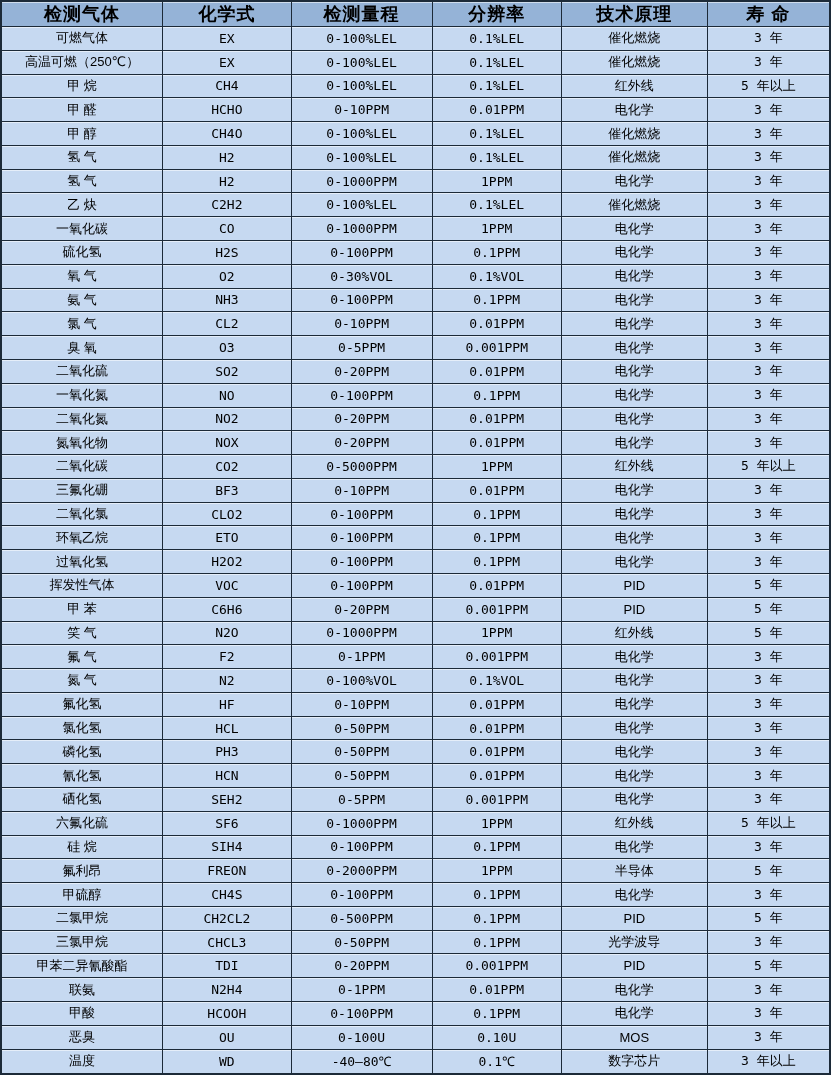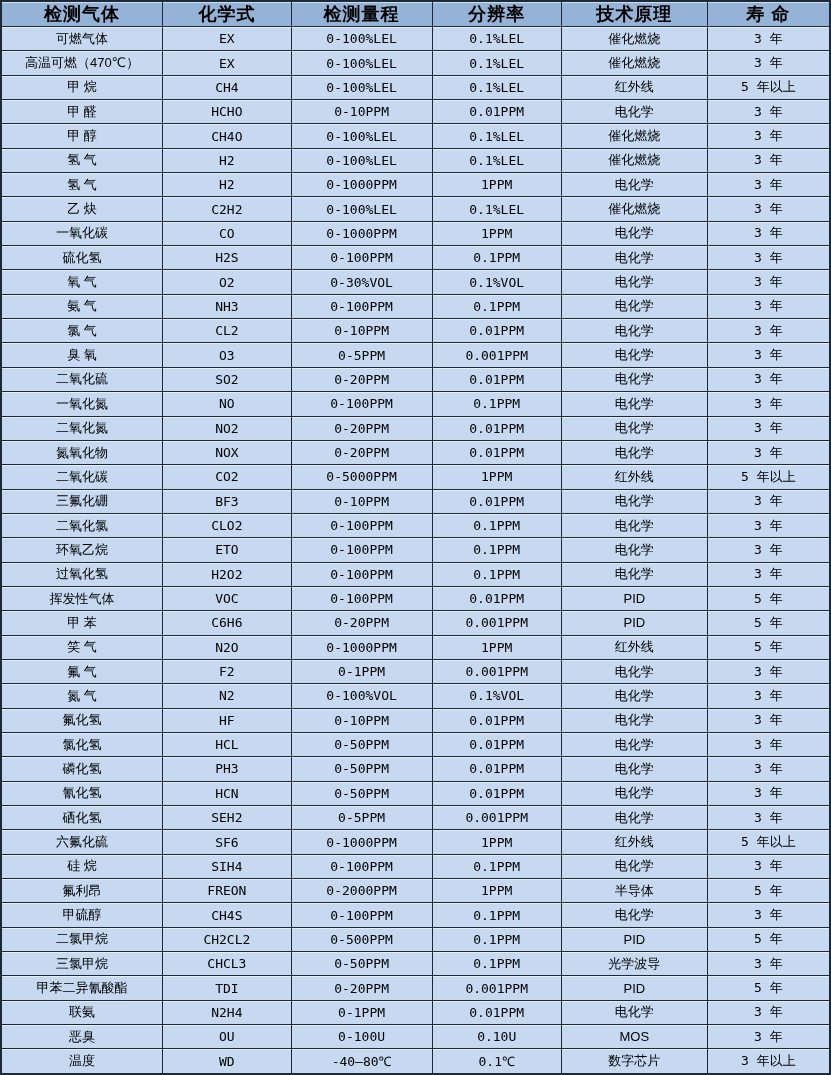--- a/index.html
+++ b/index.html
@@ -71,21 +71,21 @@
   <tbody>
       <tr>
         <td class="cell-gas">可燃气体</td>
         <td class="cell-formula">EX</td>
         <td class="cell-range">0-100%LEL</td>
         <td class="cell-resolution">0.1%LEL</td>
         <td class="cell-principle">催化燃烧</td>
         <td class="cell-lifespan">3 年</td>
       </tr>
       <tr>
-        <td class="cell-gas">高温可燃（470℃）</td>
+        <td class="cell-gas">高温可燃（250℃）</td>
         <td class="cell-formula">EX</td>
         <td class="cell-range">0-100%LEL</td>
         <td class="cell-resolution">0.1%LEL</td>
         <td class="cell-principle">催化燃烧</td>
         <td class="cell-lifespan">3 年</td>
       </tr>
       <tr>
         <td class="cell-gas">甲 烷</td>
         <td class="cell-formula">CH4</td>
         <td class="cell-range">0-100%LEL</td>
@@ -387,20 +387,28 @@
         <td class="cell-range">0-20PPM</td>
         <td class="cell-resolution">0.001PPM</td>
         <td class="cell-principle">PID</td>
         <td class="cell-lifespan">5 年</td>
       </tr>
       <tr>
         <td class="cell-gas">联氨</td>
         <td class="cell-formula">N2H4</td>
         <td class="cell-range">0-1PPM</td>
         <td class="cell-resolution">0.01PPM</td>
+        <td class="cell-principle">电化学</td>
+        <td class="cell-lifespan">3 年</td>
+      </tr>
+      <tr>
+        <td class="cell-gas">甲酸</td>
+        <td class="cell-formula">HCOOH</td>
+        <td class="cell-range">0-100PPM</td>
+        <td class="cell-resolution">0.1PPM</td>
         <td class="cell-principle">电化学</td>
         <td class="cell-lifespan">3 年</td>
       </tr>
       <tr>
         <td class="cell-gas">恶臭</td>
         <td class="cell-formula">OU</td>
         <td class="cell-range">0-100U</td>
         <td class="cell-resolution">0.10U</td>
         <td class="cell-principle">MOS</td>
         <td class="cell-lifespan">3 年</td>

